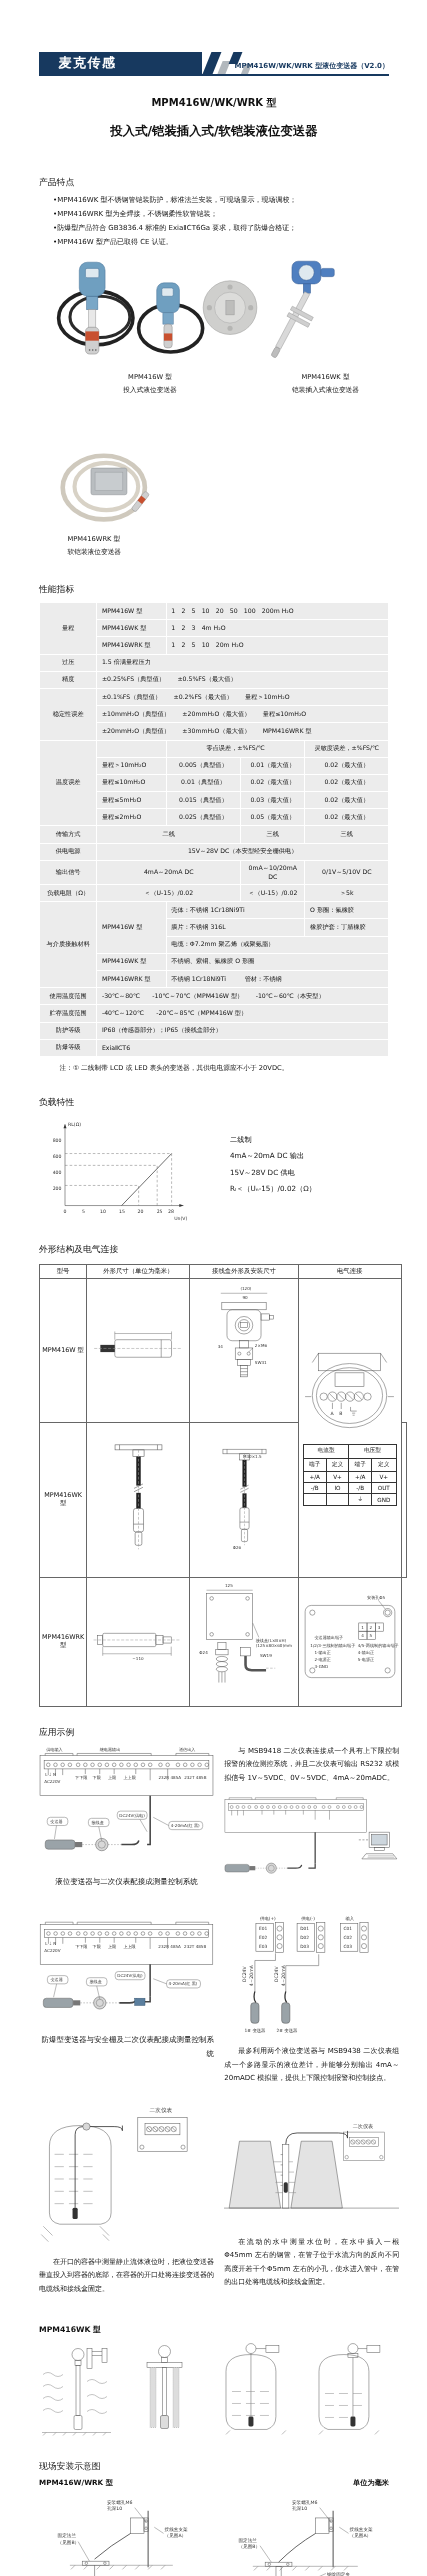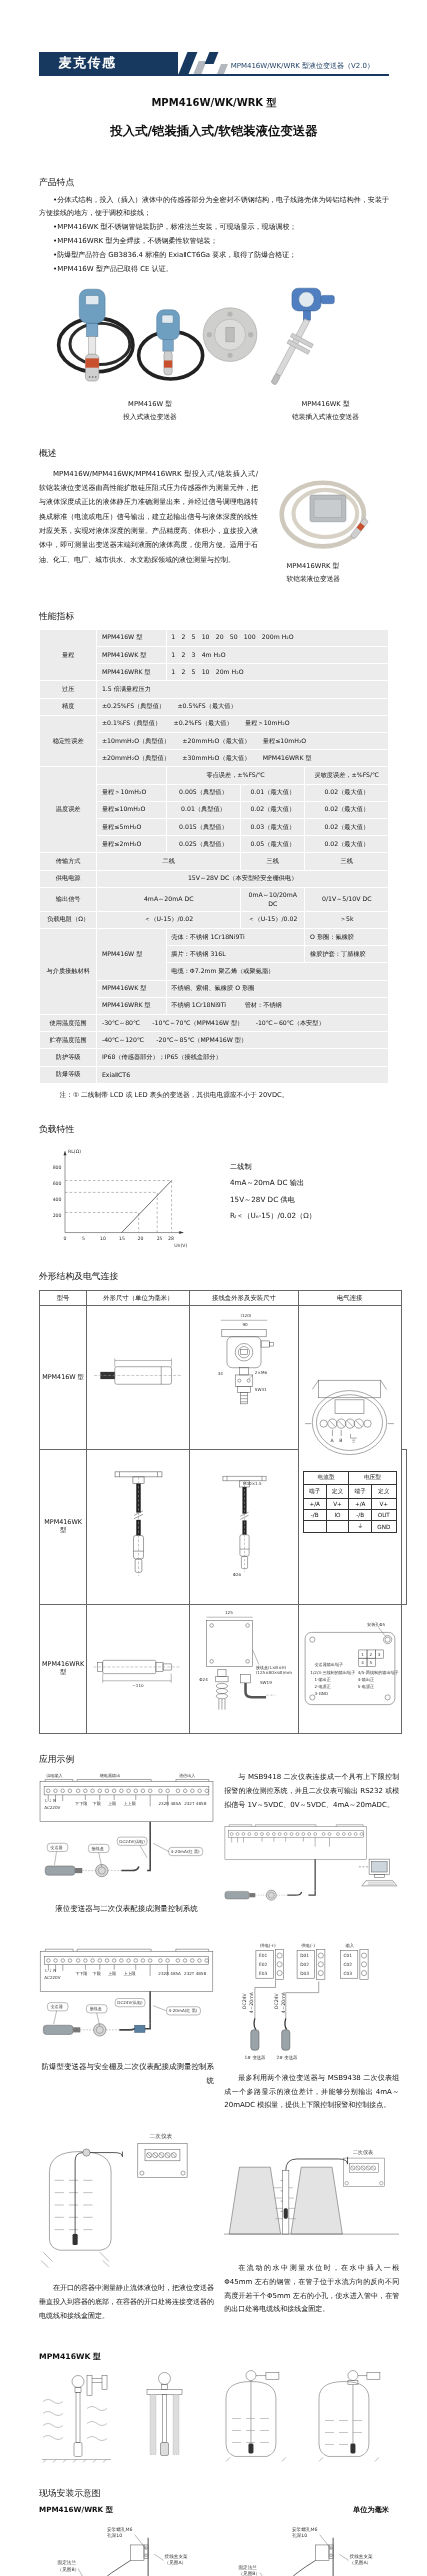--- a/index.html
+++ b/index.html
@@ -1,29 +1,29 @@
 <!DOCTYPE html>
 <html style="font-size:8.2px"><head>
 <meta charset="utf-8">
 <style>
 :root{--navy:#17395f;--gray:#ececec;--ln:#555;}
 *{box-sizing:border-box}
 body{margin:0;background:#fff;color:#111;font-family:"DejaVu Sans","Liberation Sans",sans-serif;}
 .page{width:428px;padding:52px 39px 36px;position:relative}
 
 .hdr{position:relative;height:24px;border-bottom:2.1px solid var(--navy);display:flex}
-.hdr-bar{background:var(--navy);width:139px;display:flex;align-items:center;padding-left:19.6px}
+.hdr-bar{background:var(--navy);width:163px;display:flex;align-items:center;padding-left:19.6px}
 .logo{color:#fff;font-size:13px;font-weight:bold;letter-spacing:1.5px}
 .decor{display:flex;align-items:stretch;margin-left:5.2px}
 .decor span{display:block;transform:skewX(-22deg)}
 .d1{width:10.3px;background:var(--navy);margin-right:2.6px}
 .d2{width:8.2px;background:#b2b8bd;margin-right:2.6px;height:60%;align-self:flex-end}
 .d3{width:9.3px;background:var(--navy);height:55%}
 .d4{width:7.2px;background:#b2b8bd;margin-left:2.6px;height:45%;align-self:flex-end}
-.hdr-title{position:absolute;right:15px;bottom:2.6px;color:var(--navy);font-weight:normal;font-size:7px}
+.hdr-title{position:absolute;right:0;bottom:2.6px;color:var(--navy);font-weight:bold;font-size:7px}
 
 .main-title{text-align:center;font-size:10px;font-weight:bold;margin-top:19.6px}
 .sub-title{text-align:center;font-size:12.4px;font-weight:bold;margin-top:13.4px}
 .sec{font-size:8.8px;font-weight:normal;margin:0 0 5.2px}
 
 .feat p,.tips p{font-size:7px;line-height:1.85;margin:1px 0;text-indent:2em;text-align:justify}
 .para{font-size:7px;line-height:2.05;text-indent:2em;text-align:justify}
 
 .photos{display:flex;margin-top:7.2px}
 .ph-cap{text-align:center;font-size:6.7px;line-height:1.9;margin-top:2.1px}
@@ -169,21 +169,20 @@
       <span class="d4"></span>
     </div>
     <div class="hdr-title">MPM416W/WK/WRK 型液位变送器（V2.0）</div>
   </div>
 
   <div class="main-title">MPM416W/WK/WRK 型</div>
   <div class="sub-title">投入式/铠装插入式/软铠装液位变送器</div>
 
   <div class="feat" style="margin-top:37px">
     <div class="sec">产品特点</div>
-    <p>•分体式结构，投入（插入）液体中的传感器部分为全密封不锈钢结构，电子线路壳体为铸铝结构件，安装于方便接线的地方，便于调校和接线；</p>
     <p>•MPM416WK 型不锈钢管铠装防护，标准法兰安装，可现场显示，现场调校；</p>
     <p>•MPM416WRK 型为全焊接，不锈钢柔性软管铠装；</p>
     <p>•防爆型产品符合 GB3836.4 标准的 ExiaⅡCT6Ga 要求，取得了防爆合格证；</p>
     <p>•MPM416W 型产品已取得 CE 认证。</p>
   </div>
 
   <div class="photos">
     <div style="width:222px">
       <svg width="222" height="111" viewBox="0 0 430 215">
 
@@ -233,24 +232,20 @@
         </g>
       </svg>
       <div class="ph-cap">
         <div>MPM416WK 型</div>
         <div>铠装插入式液位变送器</div>
       </div>
     </div>
   </div>
 
   <div class="ov">
-    <div class="ov-l">
-      <div class="sec">概述</div>
-      <p class="para">MPM416W/MPM416WK/MPM416WRK 型投入式/铠装插入式/软铠装液位变送器由高性能扩散硅压阻式压力传感器作为测量元件，把与液体深度成正比的液体静压力准确测量出来，并经过信号调理电路转换成标准（电流或电压）信号输出，建立起输出信号与液体深度的线性对应关系，实现对液体深度的测量。产品精度高、体积小，直接投入液体中，即可测量出变送器末端到液面的液体高度，使用方便。适用于石油、化工、电厂、城市供水、水文勘探领域的液位测量与控制。</p>
-    </div>
     <div class="ov-r">
       <svg width="113" height="88" viewBox="0 0 220 170" style="margin-top:20.6px">
         <ellipse cx="95" cy="90" rx="80" ry="62" fill="none" stroke="#cfc9bd" stroke-width="9"></ellipse>
         <ellipse cx="100" cy="88" rx="62" ry="46" fill="none" stroke="#d8d2c6" stroke-width="8"></ellipse>
         <rect x="70" y="52" width="70" height="52" rx="4" fill="#b9bdc0" stroke="#8c9093"></rect>
         <rect x="78" y="60" width="54" height="36" fill="#c8cccf" stroke="#9b9fa2"></rect>
         <g transform="rotate(38 170 110)">
           <rect x="166" y="96" width="11" height="44" rx="4" fill="#cfcfcf" stroke="#9a9a9a"></rect>
           <rect x="166" y="108" width="11" height="12" fill="#c8502f"></rect>
         </g>

